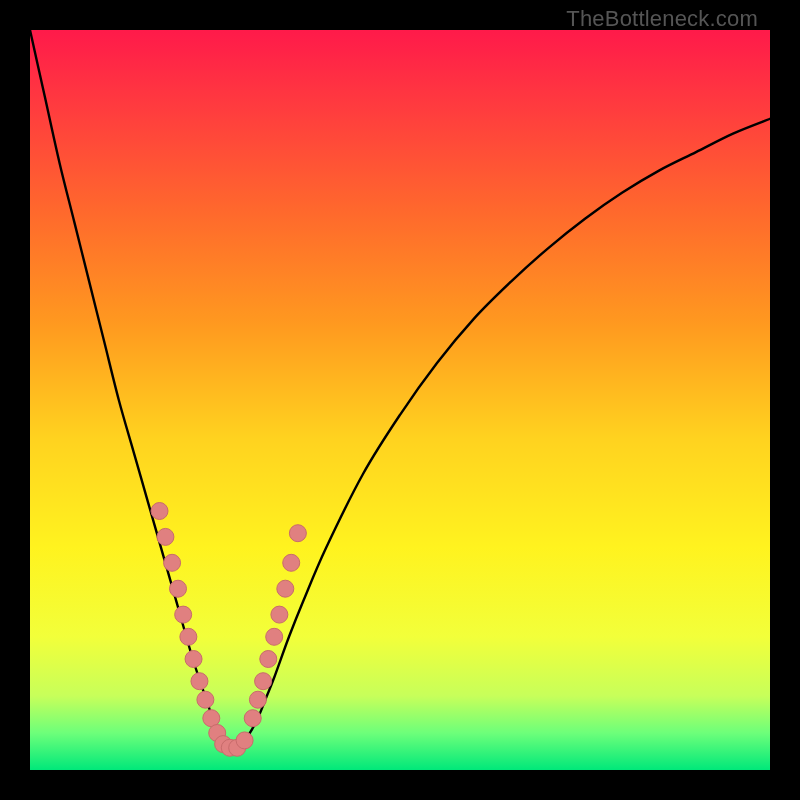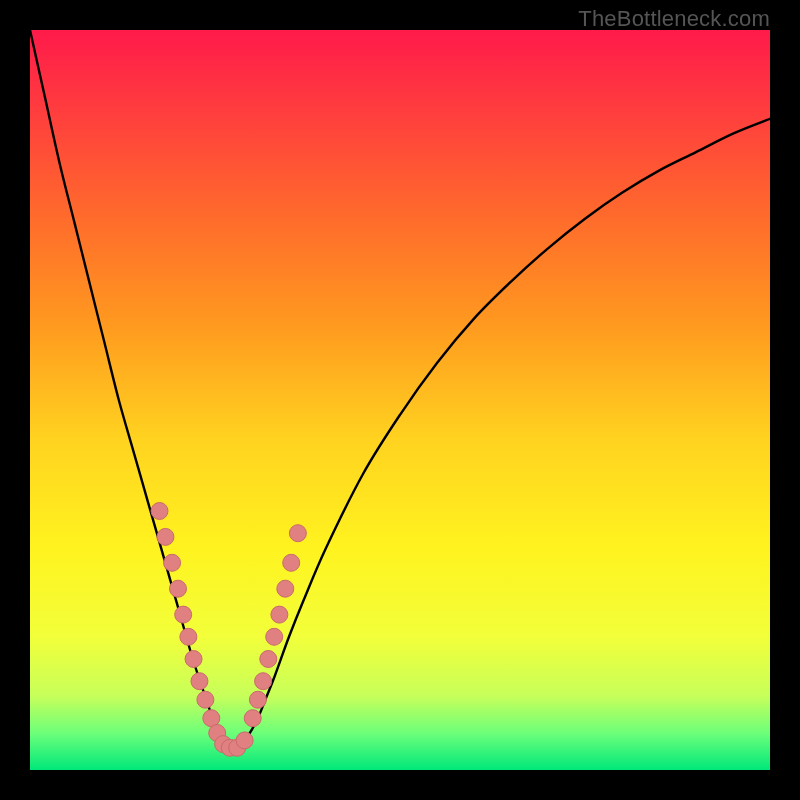--- a/index.html
+++ b/index.html
@@ -35,21 +35,21 @@
   .curve-svg {
     position: absolute;
     left: 0;
     top: 0;
     width: 740px;
     height: 740px;
   }
   .watermark {
     position: absolute;
     top: 6px;
-    right: 30px;
+    right: 42px;
     color: #555;
     font-size: 22px;
     font-weight: 500;
     letter-spacing: 0.2px;
   }
 </style>
 </head>
 <body>
 
 <div class="frame">

